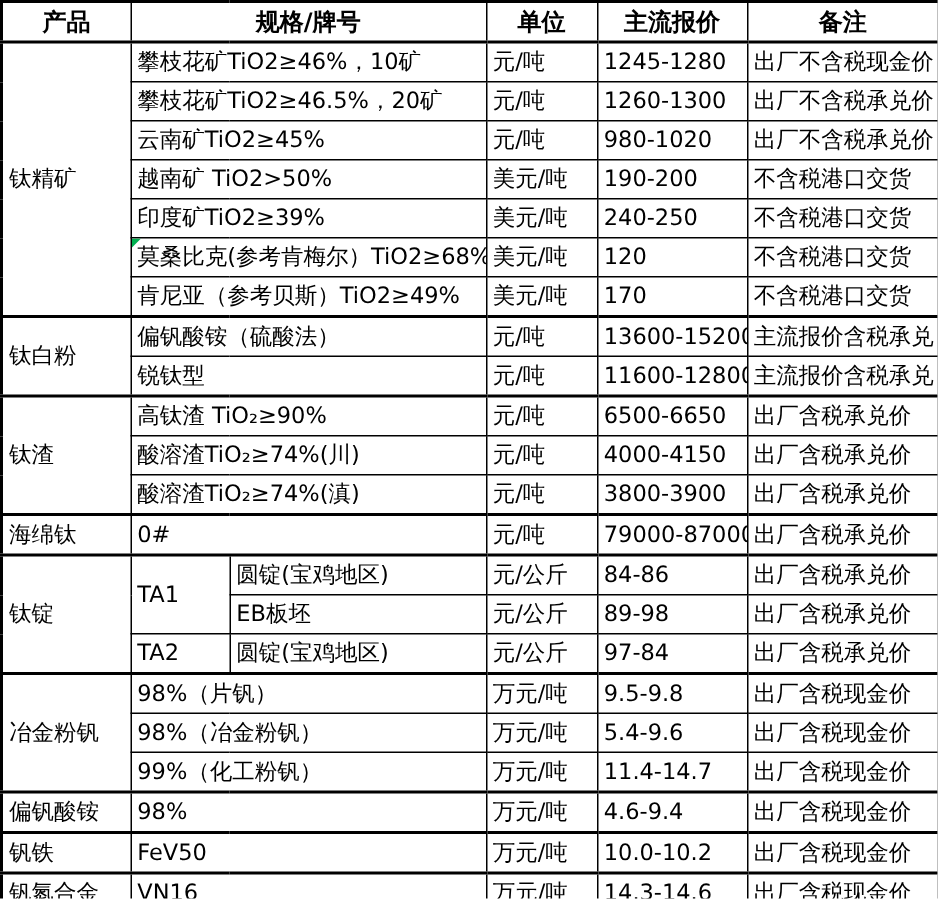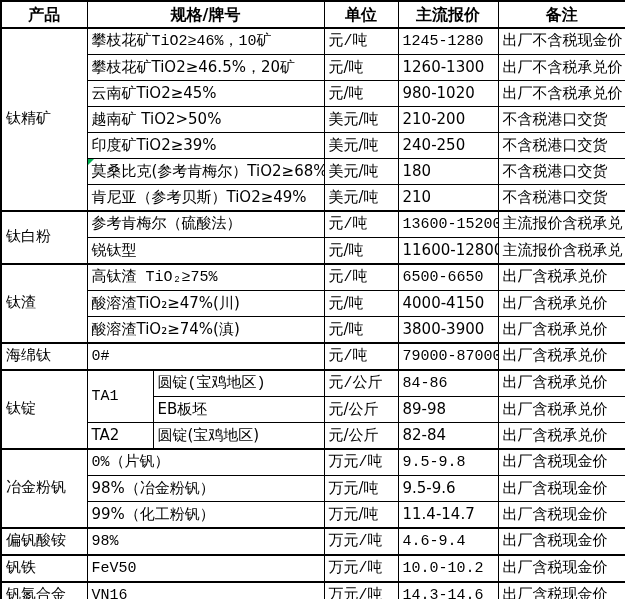--- a/index.html
+++ b/index.html
@@ -24,21 +24,21 @@
     text-align:left;
     line-height:1;
   }
   table.price th{
     font-weight:bold;
     font-size:16px;
     text-align:center;
     padding:0;
     border-bottom-width:2px;
   }
-  tr.gs td{border-top-width:2px;font-family:Liberation Mono, monospace;}
+  tr.gs td{border-top-width:2px;}
   td.prod{text-align:center;padding:0;}
   td.price-c{padding-left:6px;}
   td.rel{position:relative;}
   .marker{
     position:absolute;top:0;left:0;width:0;height:0;
     border-top:6px solid #00b050;
     border-right:6px solid transparent;
   }
 </style>
 </head>
@@ -79,65 +79,65 @@
   </tr>
   <tr>
     <td colspan="2">云南矿TiO2≥45%</td>
     <td>元/吨</td>
     <td class="price-c">980-1020</td>
     <td>出厂不含税承兑价</td>
   </tr>
   <tr>
     <td colspan="2">越南矿 TiO2&gt;50%</td>
     <td>美元/吨</td>
-    <td class="price-c">210-200</td>
+    <td class="price-c">190-200</td>
     <td>不含税港口交货</td>
   </tr>
   <tr>
     <td colspan="2">印度矿TiO2≥39%</td>
     <td>美元/吨</td>
     <td class="price-c">240-250</td>
     <td>不含税港口交货</td>
   </tr>
   <tr>
     <td colspan="2" class="rel"><span class="marker"></span><span>莫桑比克(参考肯梅尔）TiO2≥68%</span></td>
     <td>美元/吨</td>
-    <td class="price-c">180</td>
+    <td class="price-c">120</td>
     <td>不含税港口交货</td>
   </tr>
   <tr>
     <td colspan="2">肯尼亚（参考贝斯）TiO2≥49%</td>
     <td>美元/吨</td>
-    <td class="price-c">210</td>
+    <td class="price-c">170</td>
     <td>不含税港口交货</td>
   </tr>
 
   <tr class="gs">
     <td rowspan="2" class="prod">钛白粉</td>
-    <td colspan="2">参考肯梅尔（硫酸法）</td>
+    <td colspan="2">偏钒酸铵（硫酸法）</td>
     <td>元/吨</td>
     <td class="price-c">13600-15200</td>
     <td>主流报价含税承兑</td>
   </tr>
   <tr>
     <td colspan="2">锐钛型</td>
     <td>元/吨</td>
     <td class="price-c">11600-12800</td>
     <td>主流报价含税承兑</td>
   </tr>
 
   <tr class="gs">
     <td rowspan="3" class="prod">钛渣</td>
-    <td colspan="2">高钛渣 TiO₂≥75%</td>
+    <td colspan="2">高钛渣 TiO₂≥90%</td>
     <td>元/吨</td>
     <td class="price-c">6500-6650</td>
     <td>出厂含税承兑价</td>
   </tr>
   <tr>
-    <td colspan="2">酸溶渣TiO₂≥47%(川)</td>
+    <td colspan="2">酸溶渣TiO₂≥74%(川)</td>
     <td>元/吨</td>
     <td class="price-c">4000-4150</td>
     <td>出厂含税承兑价</td>
   </tr>
   <tr>
     <td colspan="2">酸溶渣TiO₂≥74%(滇)</td>
     <td>元/吨</td>
     <td class="price-c">3800-3900</td>
     <td>出厂含税承兑价</td>
   </tr>
@@ -161,35 +161,35 @@
   <tr>
     <td>EB板坯</td>
     <td>元/公斤</td>
     <td class="price-c">89-98</td>
     <td>出厂含税承兑价</td>
   </tr>
   <tr>
     <td>TA2</td>
     <td>圆锭(宝鸡地区)</td>
     <td>元/公斤</td>
-    <td class="price-c">82-84</td>
+    <td class="price-c">97-84</td>
     <td>出厂含税承兑价</td>
   </tr>
 
   <tr class="gs">
     <td rowspan="3" class="prod">冶金粉钒</td>
-    <td colspan="2">0%（片钒）</td>
+    <td colspan="2">98%（片钒）</td>
     <td>万元/吨</td>
     <td class="price-c">9.5-9.8</td>
     <td>出厂含税现金价</td>
   </tr>
   <tr>
     <td colspan="2">98%（冶金粉钒）</td>
     <td>万元/吨</td>
-    <td class="price-c">9.5-9.6</td>
+    <td class="price-c">5.4-9.6</td>
     <td>出厂含税现金价</td>
   </tr>
   <tr>
     <td colspan="2">99%（化工粉钒）</td>
     <td>万元/吨</td>
     <td class="price-c">11.4-14.7</td>
     <td>出厂含税现金价</td>
   </tr>
 
   <tr class="gs">

